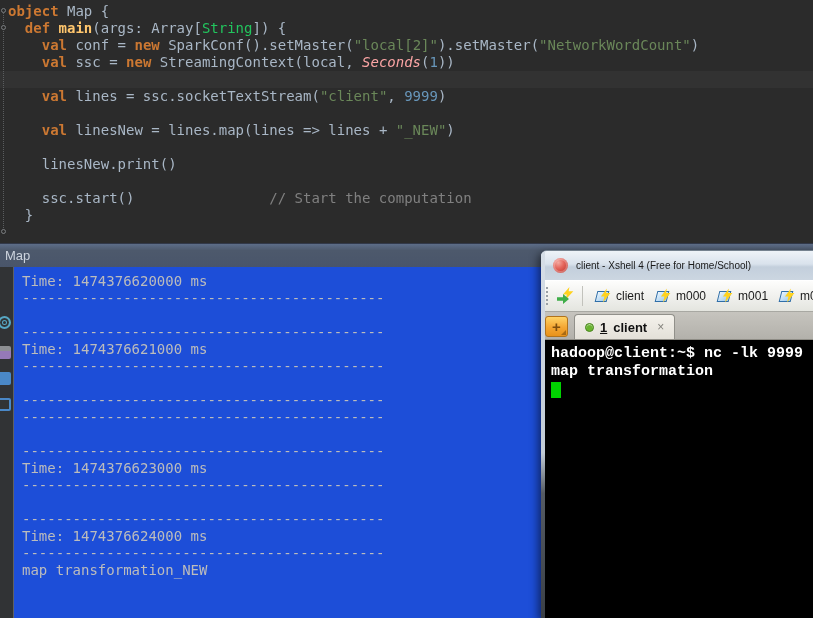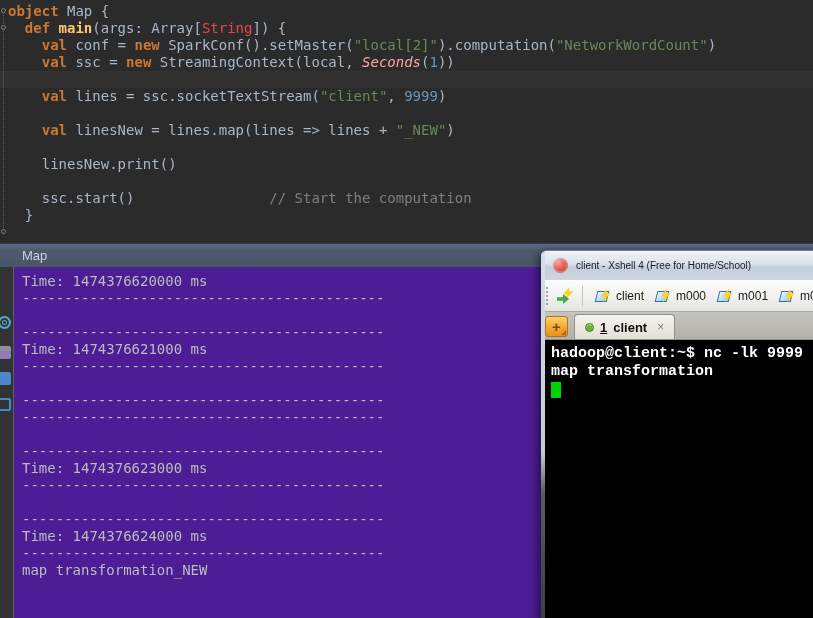--- a/index.html
+++ b/index.html
@@ -12,36 +12,36 @@
             padding-top:3px; z-index:1; background:#2b2b2b;
             font-family:"DejaVu Sans Mono", monospace; font-size:14px; }
   .fold-line { position:absolute; left:3px; top:10px; height:224px; width:0;
                border-left:1px dotted #5a5d5f; }
   .fold-dot  { position:absolute; left:1px; width:5px; height:5px; border:1px solid #7a7d80;
                border-radius:50%; background:#2b2b2b; }
   .code-line { height:17px; line-height:17px; padding-left:8px; white-space:pre; color:#a9b7c6; }
   .code-line.current { background:#323232; }
   .tok-kw { color:#cc7832; font-weight:bold; }
   .tok-fn { color:#ffc66d; font-weight:bold; }
-  .tok-ty { color:#ef4444; }
+  .tok-ty { color:#22c55e; }
   .tok-st { color:#6a8759; }
   .tok-nu { color:#6897bb; }
   .tok-cm { color:#808080; }
   .tok-it { color:#fca5a5; font-style:italic; }
   .tok-pl { color:#a9b7c6; }
 
   
   #panel-header { position:absolute; left:0; top:243px; width:813px; height:24px; z-index:2;
                   background:linear-gradient(#5d6d88 0%, #4d596c 28%, #49556a 100%);
                   border-top:1px solid #32394a; display:flex; align-items:center; }
-  #panel-header .title { color:#ccd3dd; font-size:13px; padding-left:22px; }
+  #panel-header .title { color:#ccd3dd; font-size:13px; padding-left:5px; }
 
   
   #run-panel { position:absolute; left:0; top:267px; width:741px; height:351px; z-index:2;
-               background:#4c1d95; }
+               background:#1d4ed8; }
   #run-gutter { position:absolute; left:0; top:0; width:14px; height:351px;
                 background:#313335; border-right:1px solid #5e6164; overflow:hidden; }
   .gut-ico { position:absolute; left:-2px; width:13px; height:13px; border-radius:2px; }
   .gut-ico.cyan-rings-icon  { border:2px solid #57a7c4; border-radius:50%; background:transparent; box-shadow:inset 0 0 0 2px #313335, inset 0 0 0 3px #57a7c4; }
   .gut-ico.purple-square-icon { background:linear-gradient(#8d8f93 40%, #9579b8 40%); }
   .gut-ico.blue-filled-square-icon { background:#4a88c7; }
   .gut-ico.blue-outline-square-icon { border:2px solid #4a88c7; background:transparent; }
   #console { position:absolute; left:15px; top:0; right:0; height:351px; overflow:hidden;
              padding:6px 0 0 7px; font-family:"DejaVu Sans Mono", monospace;
              font-size:14px; color:#bcbcbc; }
@@ -114,21 +114,21 @@
 <div id="stage">
 
   <div id="editor">
     <div class="fold-line"></div>
     <div class="fold-dot" style="top:8px"></div>
     <div class="fold-dot" style="top:25px"></div>
     <div class="fold-dot" style="top:229px"></div>
     <div>
         <div class="code-line"><span class="tok-kw">object</span><span class="tok-pl"> Map {</span></div>
         <div class="code-line"><span class="tok-pl">  </span><span class="tok-kw">def</span><span class="tok-fn"> main</span><span class="tok-pl">(args: Array[</span><span class="tok-ty">String</span><span class="tok-pl">]) {</span></div>
-        <div class="code-line"><span class="tok-pl">    </span><span class="tok-kw">val</span><span class="tok-pl"> conf = </span><span class="tok-kw">new</span><span class="tok-pl"> SparkConf().setMaster(</span><span class="tok-st">"local[2]"</span><span class="tok-pl">).computation(</span><span class="tok-st">"NetworkWordCount"</span><span class="tok-pl">)</span></div>
+        <div class="code-line"><span class="tok-pl">    </span><span class="tok-kw">val</span><span class="tok-pl"> conf = </span><span class="tok-kw">new</span><span class="tok-pl"> SparkConf().setMaster(</span><span class="tok-st">"local[2]"</span><span class="tok-pl">).setMaster(</span><span class="tok-st">"NetworkWordCount"</span><span class="tok-pl">)</span></div>
         <div class="code-line"><span class="tok-pl">    </span><span class="tok-kw">val</span><span class="tok-pl"> ssc = </span><span class="tok-kw">new</span><span class="tok-pl"> StreamingContext(local, </span><span class="tok-it">Seconds</span><span class="tok-pl">(</span><span class="tok-nu">1</span><span class="tok-pl">))</span></div>
         <div class="code-line current"></div>
         <div class="code-line"><span class="tok-pl">    </span><span class="tok-kw">val</span><span class="tok-pl"> lines = ssc.socketTextStream(</span><span class="tok-st">"client"</span><span class="tok-pl">, </span><span class="tok-nu">9999</span><span class="tok-pl">)</span></div>
         <div class="code-line"></div>
         <div class="code-line"><span class="tok-pl">    </span><span class="tok-kw">val</span><span class="tok-pl"> linesNew = lines.map(lines =&gt; lines + </span><span class="tok-st">"_NEW"</span><span class="tok-pl">)</span></div>
         <div class="code-line"></div>
         <div class="code-line"><span class="tok-pl">    linesNew.print()</span></div>
         <div class="code-line"></div>
         <div class="code-line"><span class="tok-pl">    ssc.start()                </span><span class="tok-cm">// Start the computation</span></div>
         <div class="code-line"><span class="tok-pl">  }</span></div>

